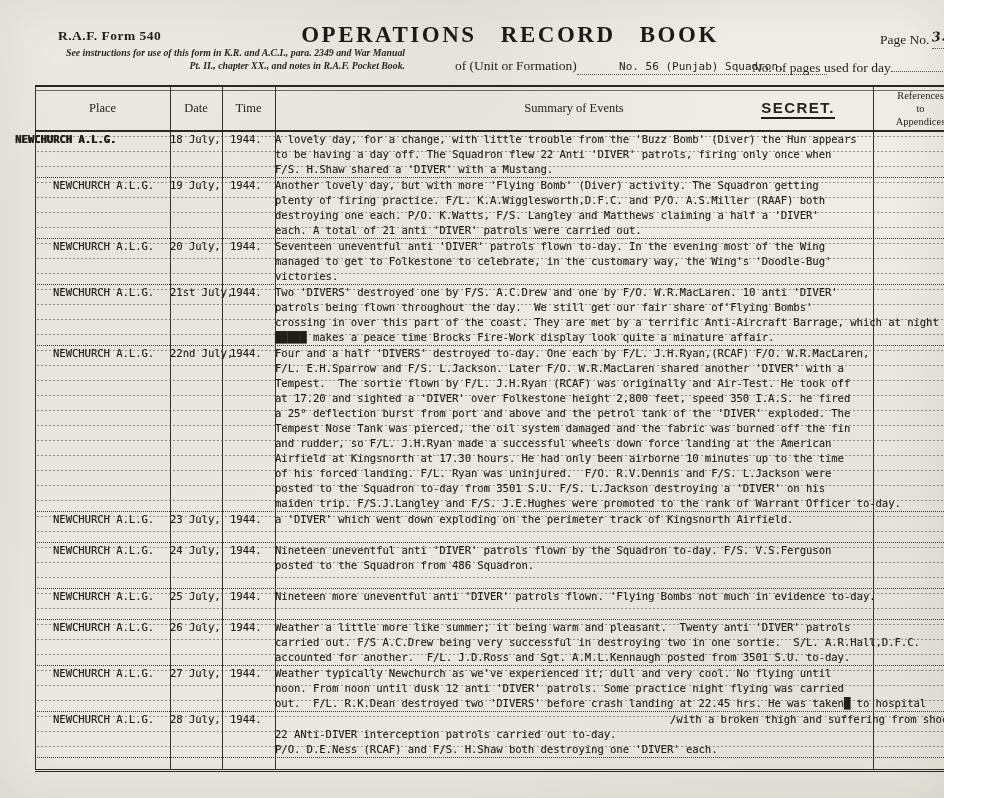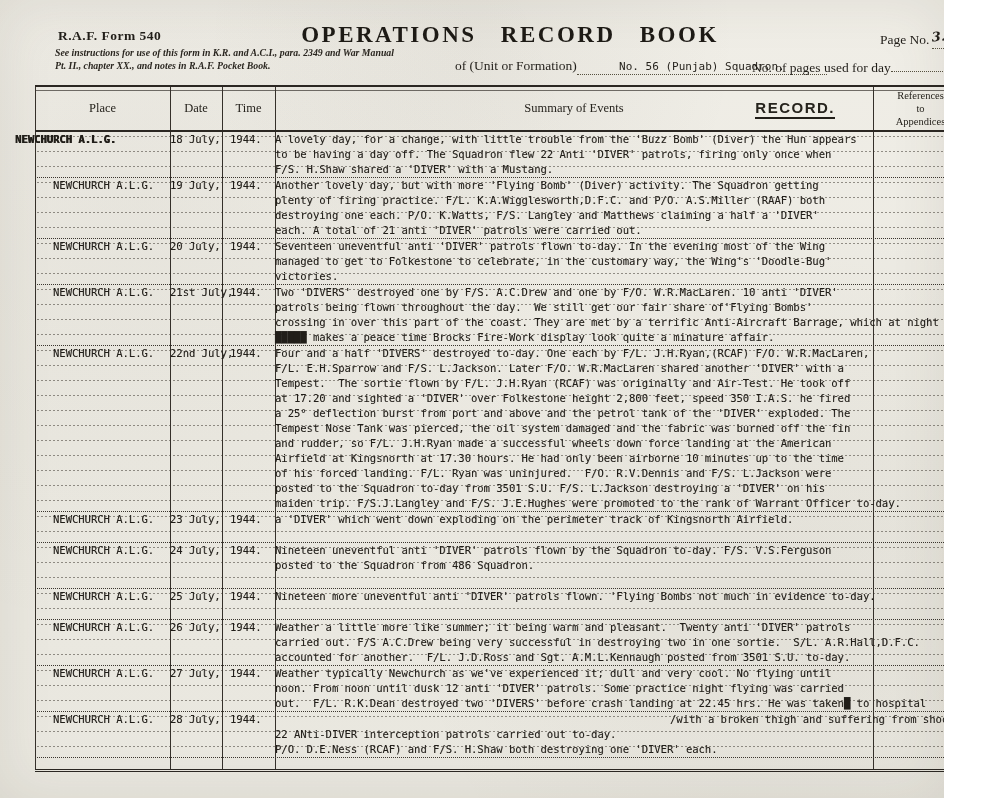--- a/index.html
+++ b/index.html
@@ -14,21 +14,21 @@
       radial-gradient(circle at 50% 5%, rgba(60,50,35,.05), transparent 30%),
       linear-gradient(180deg,#f0eee7 0%,#ebe9e1 55%,#e9e7df 100%);
     box-shadow: inset 0 0 55px rgba(70,58,38,.10);
     color:#211e19;
   }
 
   
   .form-number{ position:absolute; left:58px; top:28px; font-size:13.5px; font-weight:700; letter-spacing:.5px; }
   .form-instructions{
     position:absolute; left:55px; top:47px; width:350px;
-    font-size:9.8px; font-style:italic; font-weight:700; line-height:1.3; color:#2a2620;
+    font-size:9.8px; font-style:italic; font-weight:700; line-height:1.3; color:#2a2620;text-align:right;
   }
   .page-title{
     position:absolute; left:290px; top:22px; width:440px; text-align:center;
     font-size:23px; font-weight:700; letter-spacing:2.5px; word-spacing:16px; color:#1d1a15;
   }
   .page-no{ position:absolute; left:880px; top:32px; font-size:13.5px; white-space:nowrap; }
   .page-no .fill{ display:inline-block; width:58px; border-bottom:1px dotted #55503f; margin-left:2px; text-align:left; }
   .hand-value{ font-family:"DejaVu Serif",serif; font-style:italic; font-weight:700; font-size:13px;
     display:inline-block; transform:rotate(-4deg) translateY(-3px); }
   .unit-line{ position:absolute; left:455px; top:58px; font-size:13.5px; white-space:nowrap; }
@@ -103,21 +103,21 @@
     <div class="vline vl-3"></div>
     <div class="vline vl-4"></div>
     <div class="vline vl-5"></div>
 
     <div class="thead">
       <div class="th">Place</div>
       <div class="th">Date</div>
       <div class="th">Time</div>
       <div class="th th-summary">
         <span>Summary of Events</span>
-        <span class="secret-stamp">RECORD.</span>
+        <span class="secret-stamp">SECRET.</span>
       </div>
       <div class="th th-refs">References
 to
 Appendices</div>
     </div>
 
     <div class="tbody">
         <div class="trow">
           <div class="cell place-cell overstruck" style="text-indent: -38px;">NEWCHURCH A.L.G.</div>
           <div class="cell date-cell">18 July,</div>

